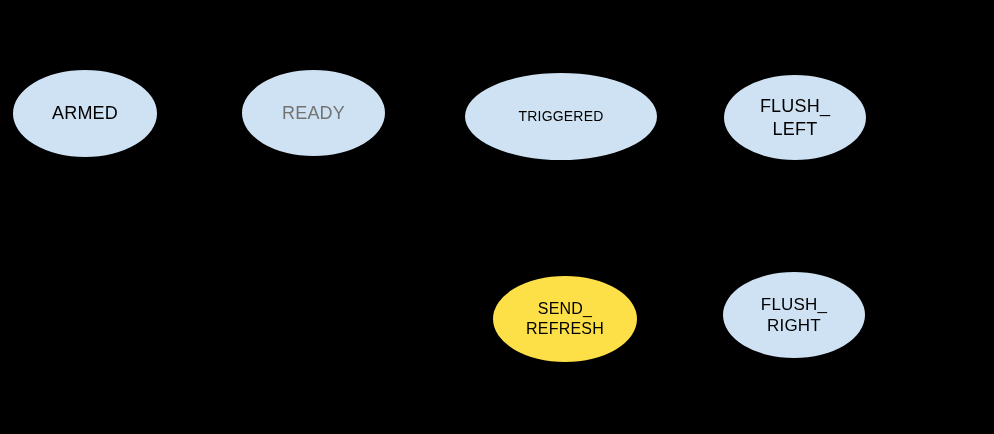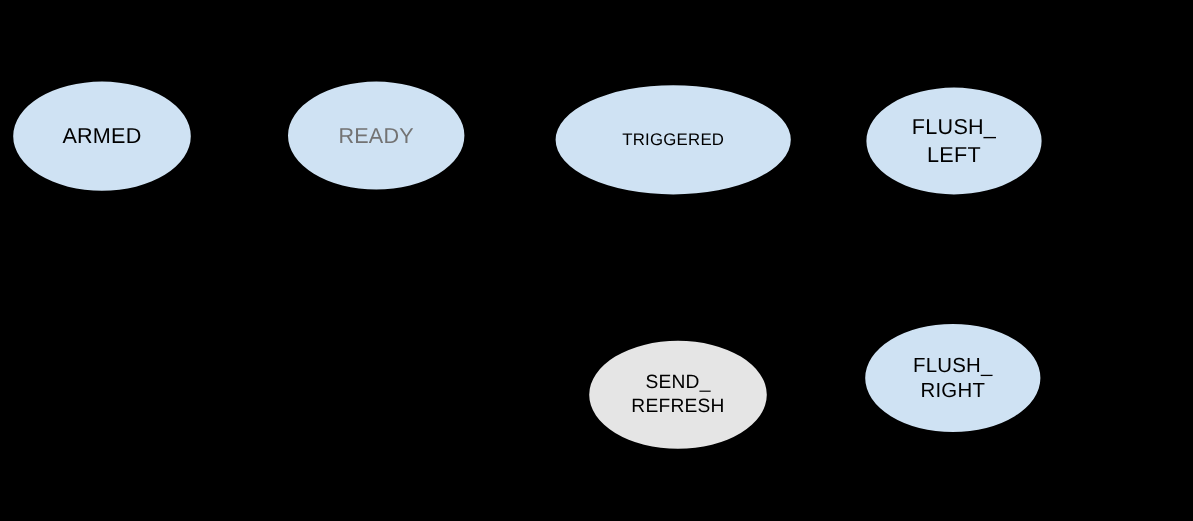--- a/index.html
+++ b/index.html
@@ -12,21 +12,21 @@
     width: 994px;
     height: 434px;
     background: #000000;
     overflow: hidden;
     font-family: "Liberation Sans", sans-serif;
   }
   .state-node {
     position: absolute;
     border-radius: 50%;
     background: #cfe2f3;
-    border: 3px solid #737373;
+    border: 5px solid #737373;
     box-sizing: border-box;
     display: flex;
     align-items: center;
     justify-content: center;
   }
   .state-label {
     color: #000000;
     text-align: center;
     white-space: pre-line;
     line-height: 1.25;
@@ -44,21 +44,21 @@
     <div class="state-node" style="left: 237px; top: 65px; width: 153px; height: 96px; background: rgb(207, 226, 243); border-color: rgb(0, 0, 0);">
       <span class="state-label" style="font-size: 18px; color: #737373;">READY</span>
     </div>
     <div class="state-node" style="left: 460px; top: 68px; width: 202px; height: 97px; background: rgb(207, 226, 243); border-color: rgb(0, 0, 0);">
       <span class="state-label" style="font-size: 14px; color: rgb(0, 0, 0);">TRIGGERED</span>
     </div>
     <div class="state-node" style="left: 719px; top: 70px; width: 152px; height: 95px; background: rgb(207, 226, 243); border-color: rgb(0, 0, 0);">
       <span class="state-label" style="font-size: 18px; color: rgb(0, 0, 0);">FLUSH_
 LEFT</span>
     </div>
-    <div class="state-node" style="left: 488px; top: 281px; width: 154px; height: 96px; background: #e5e5e5; border-color: rgb(0, 0, 0);">
+    <div class="state-node" style="left: 488px; top: 271px; width: 154px; height: 96px; background: #fde047; border-color: rgb(0, 0, 0);">
       <span class="state-label" style="font-size: 16px; color: rgb(0, 0, 0);">SEND_
 REFRESH</span>
     </div>
     <div class="state-node" style="left: 718px; top: 267px; width: 152px; height: 96px; background: rgb(207, 226, 243); border-color: rgb(0, 0, 0);">
       <span class="state-label" style="font-size: 17px; color: rgb(0, 0, 0);">FLUSH_
 RIGHT</span>
     </div>
   </div>
 
 </body></html>

